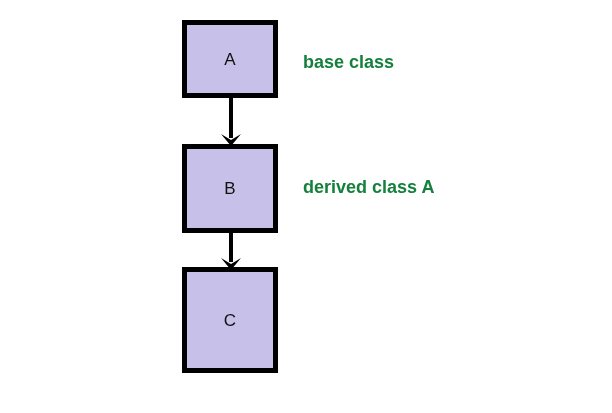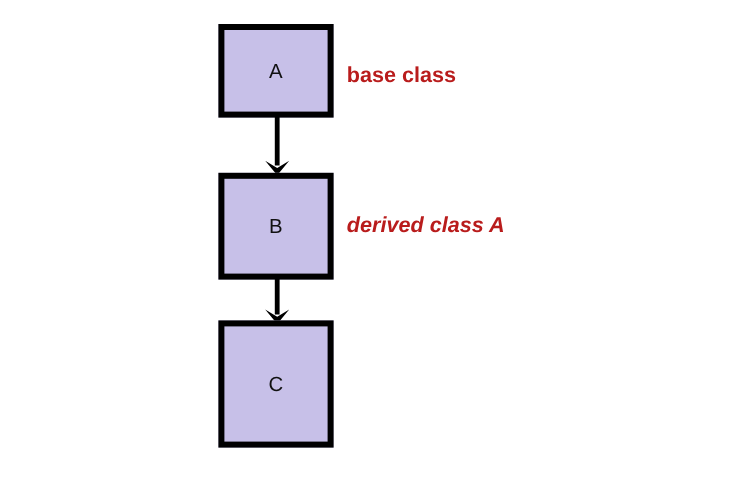--- a/index.html
+++ b/index.html
@@ -49,30 +49,30 @@
     left: 214px;
     width: 34px;
   }
   #connector-ab { top: 96px;  height: 52px; }
   #connector-bc { top: 231px; height: 40px; }
   .connector svg { display: block; width: 34px; height: 100%; }
 
   
   .side-label {
     position: absolute;
-    left: 289px;
+    left: 303px;
     font-family: "Liberation Sans", sans-serif;
     font-size: 18px;
     font-weight: bold;
-    color: #b91c1c;
+    color: #15803d;
     white-space: pre;
     line-height: 1;
   }
   #label-base    { top: 53px;  }
-  #label-derived-a { top: 178px; font-style: italic; }
+  #label-derived-a { top: 178px; }
   #label-derived-b { top: 308px; }
 </style>
 </head>
 <body>
 
 <div id="diagram-canvas">
 
   <div class="class-node" id="node-a">
     <span class="node-label">A</span>
   </div>

